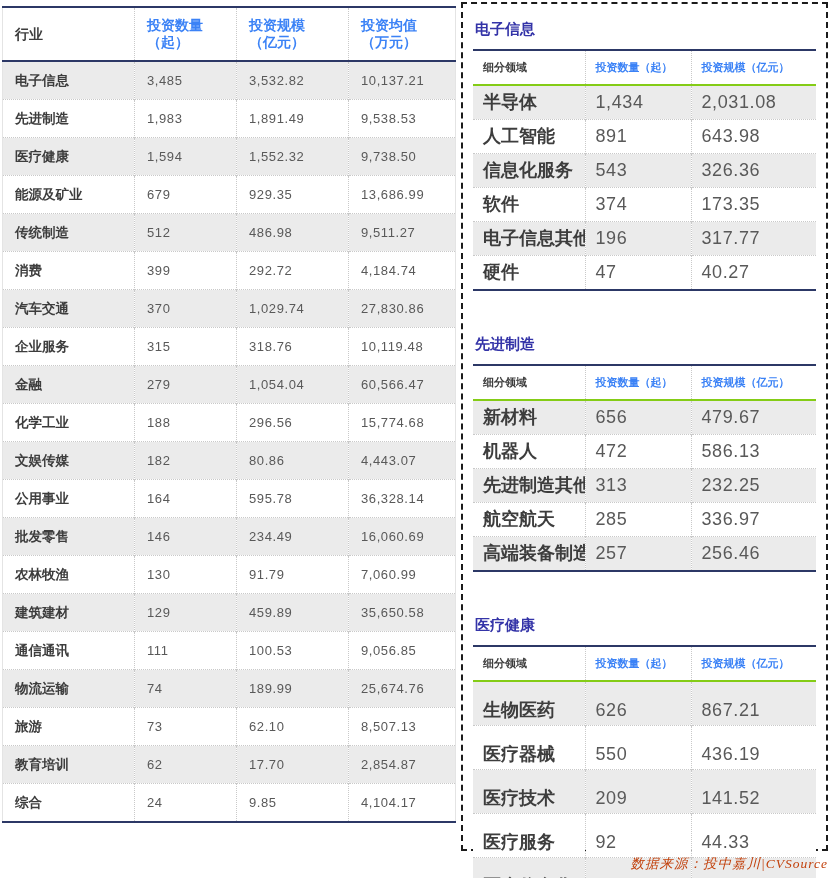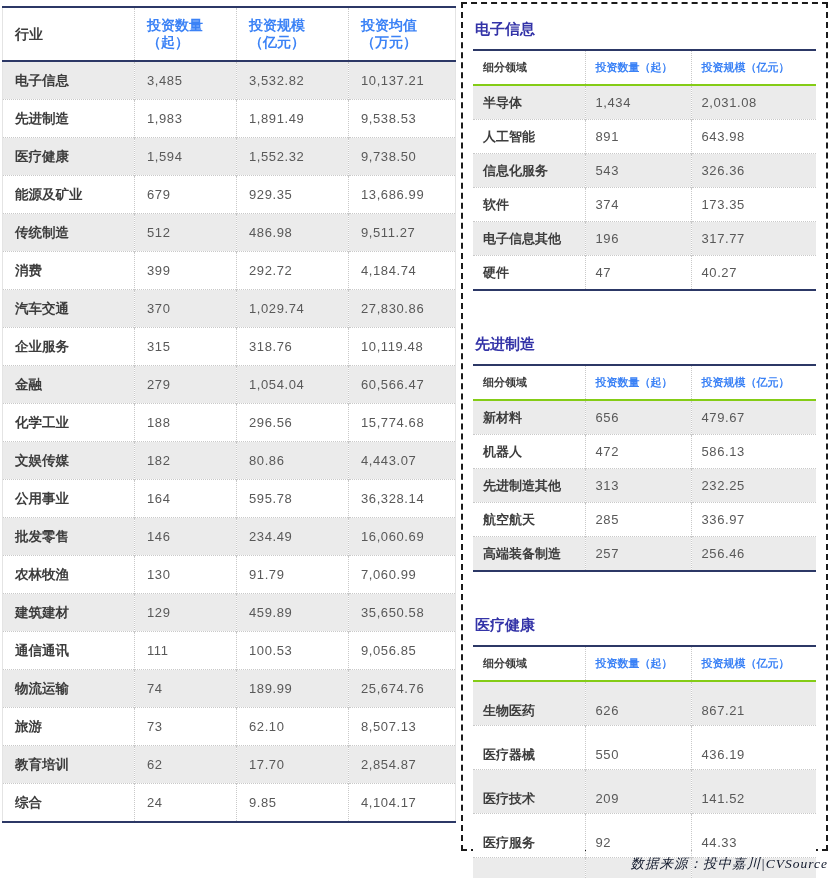--- a/index.html
+++ b/index.html
@@ -42,27 +42,27 @@
     border: 2px dashed #1b1b1b;
     padding: 16px 10px 0 10px;
   }
   .sec-title { color: #3434a8; font-weight: bold; font-size: 15px; margin: 0 0 10px 2px; }
   .section + .section { margin-top: 44px; }
   .sub-tbl {
     width: 100%;
     border-top: 2px solid #2c3866; border-bottom: 2px solid #2c3866;
   }
   .sub-tbl thead th { border-bottom: 2px solid #84cc16; padding: 8px 4px 8px 10px; font-size: 11px; }
-  .sub-tbl td { padding: 8px 4px 8px 10px; font-size: 13px; }
+  .sub-tbl td { padding: 8px 4px 8px 10px; font-size: 18px; }
   .section-tight .sub-tbl td { padding-top: 20px; padding-bottom: 6px; }
 
   
   .source {
     position: absolute; top: 855px; right: 2px;
-    font-size: 13.5px; color: #0f172a; font-style: italic;
+    font-size: 13.5px; color: #c2410c; font-style: italic;
     font-family: "Liberation Serif", "DejaVu Serif", serif;
     letter-spacing: 1px;
   }
 </style>
 </head>
 <body>
 
 <table class="tbl main-tbl">
   <colgroup>
       <col style="width:132px">

